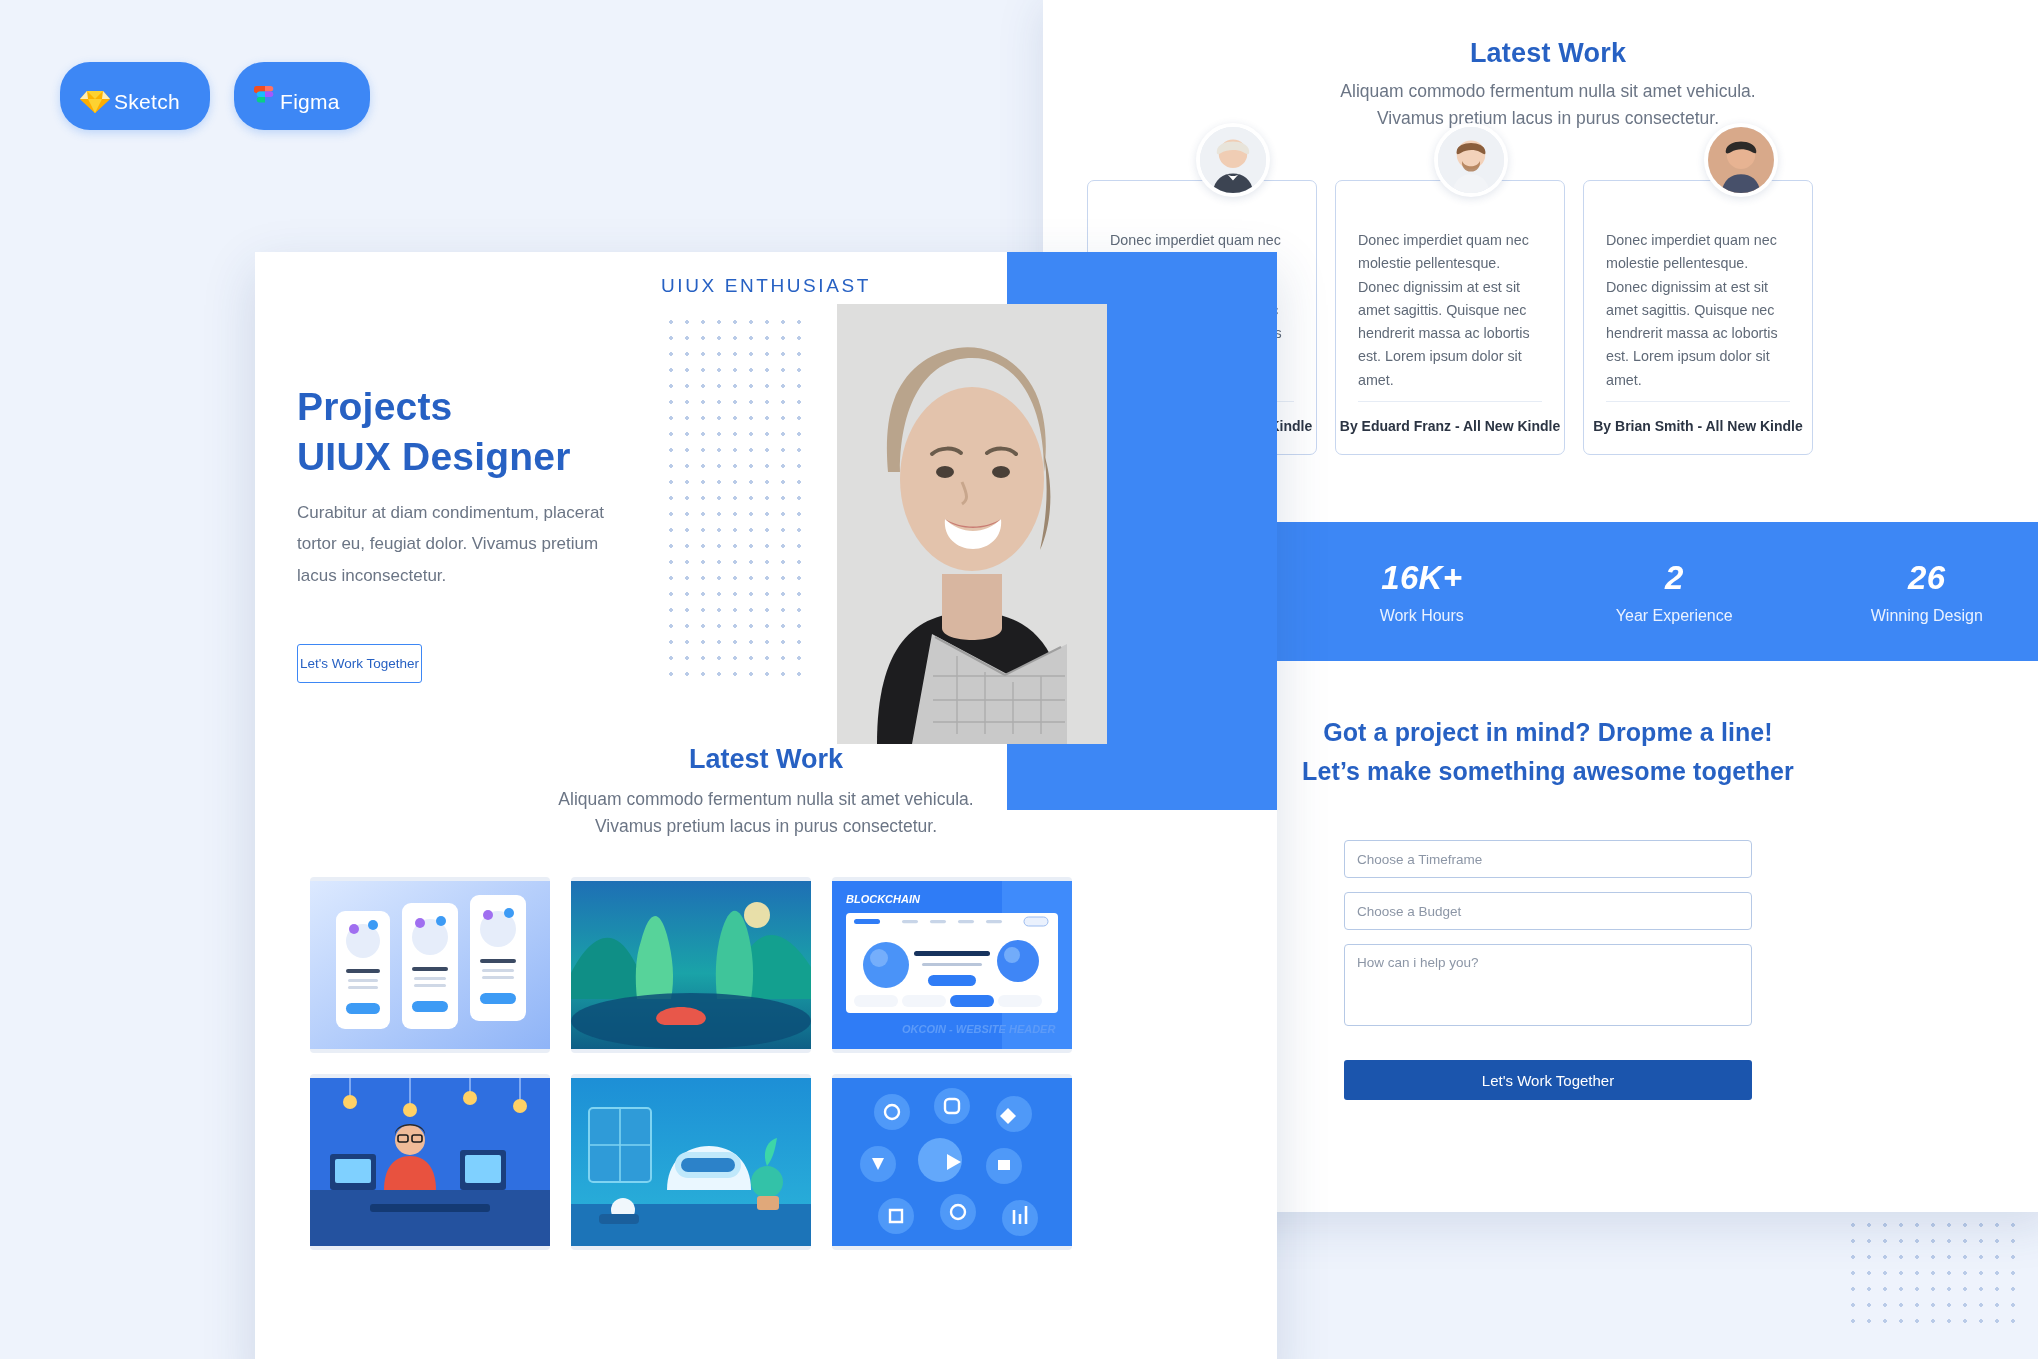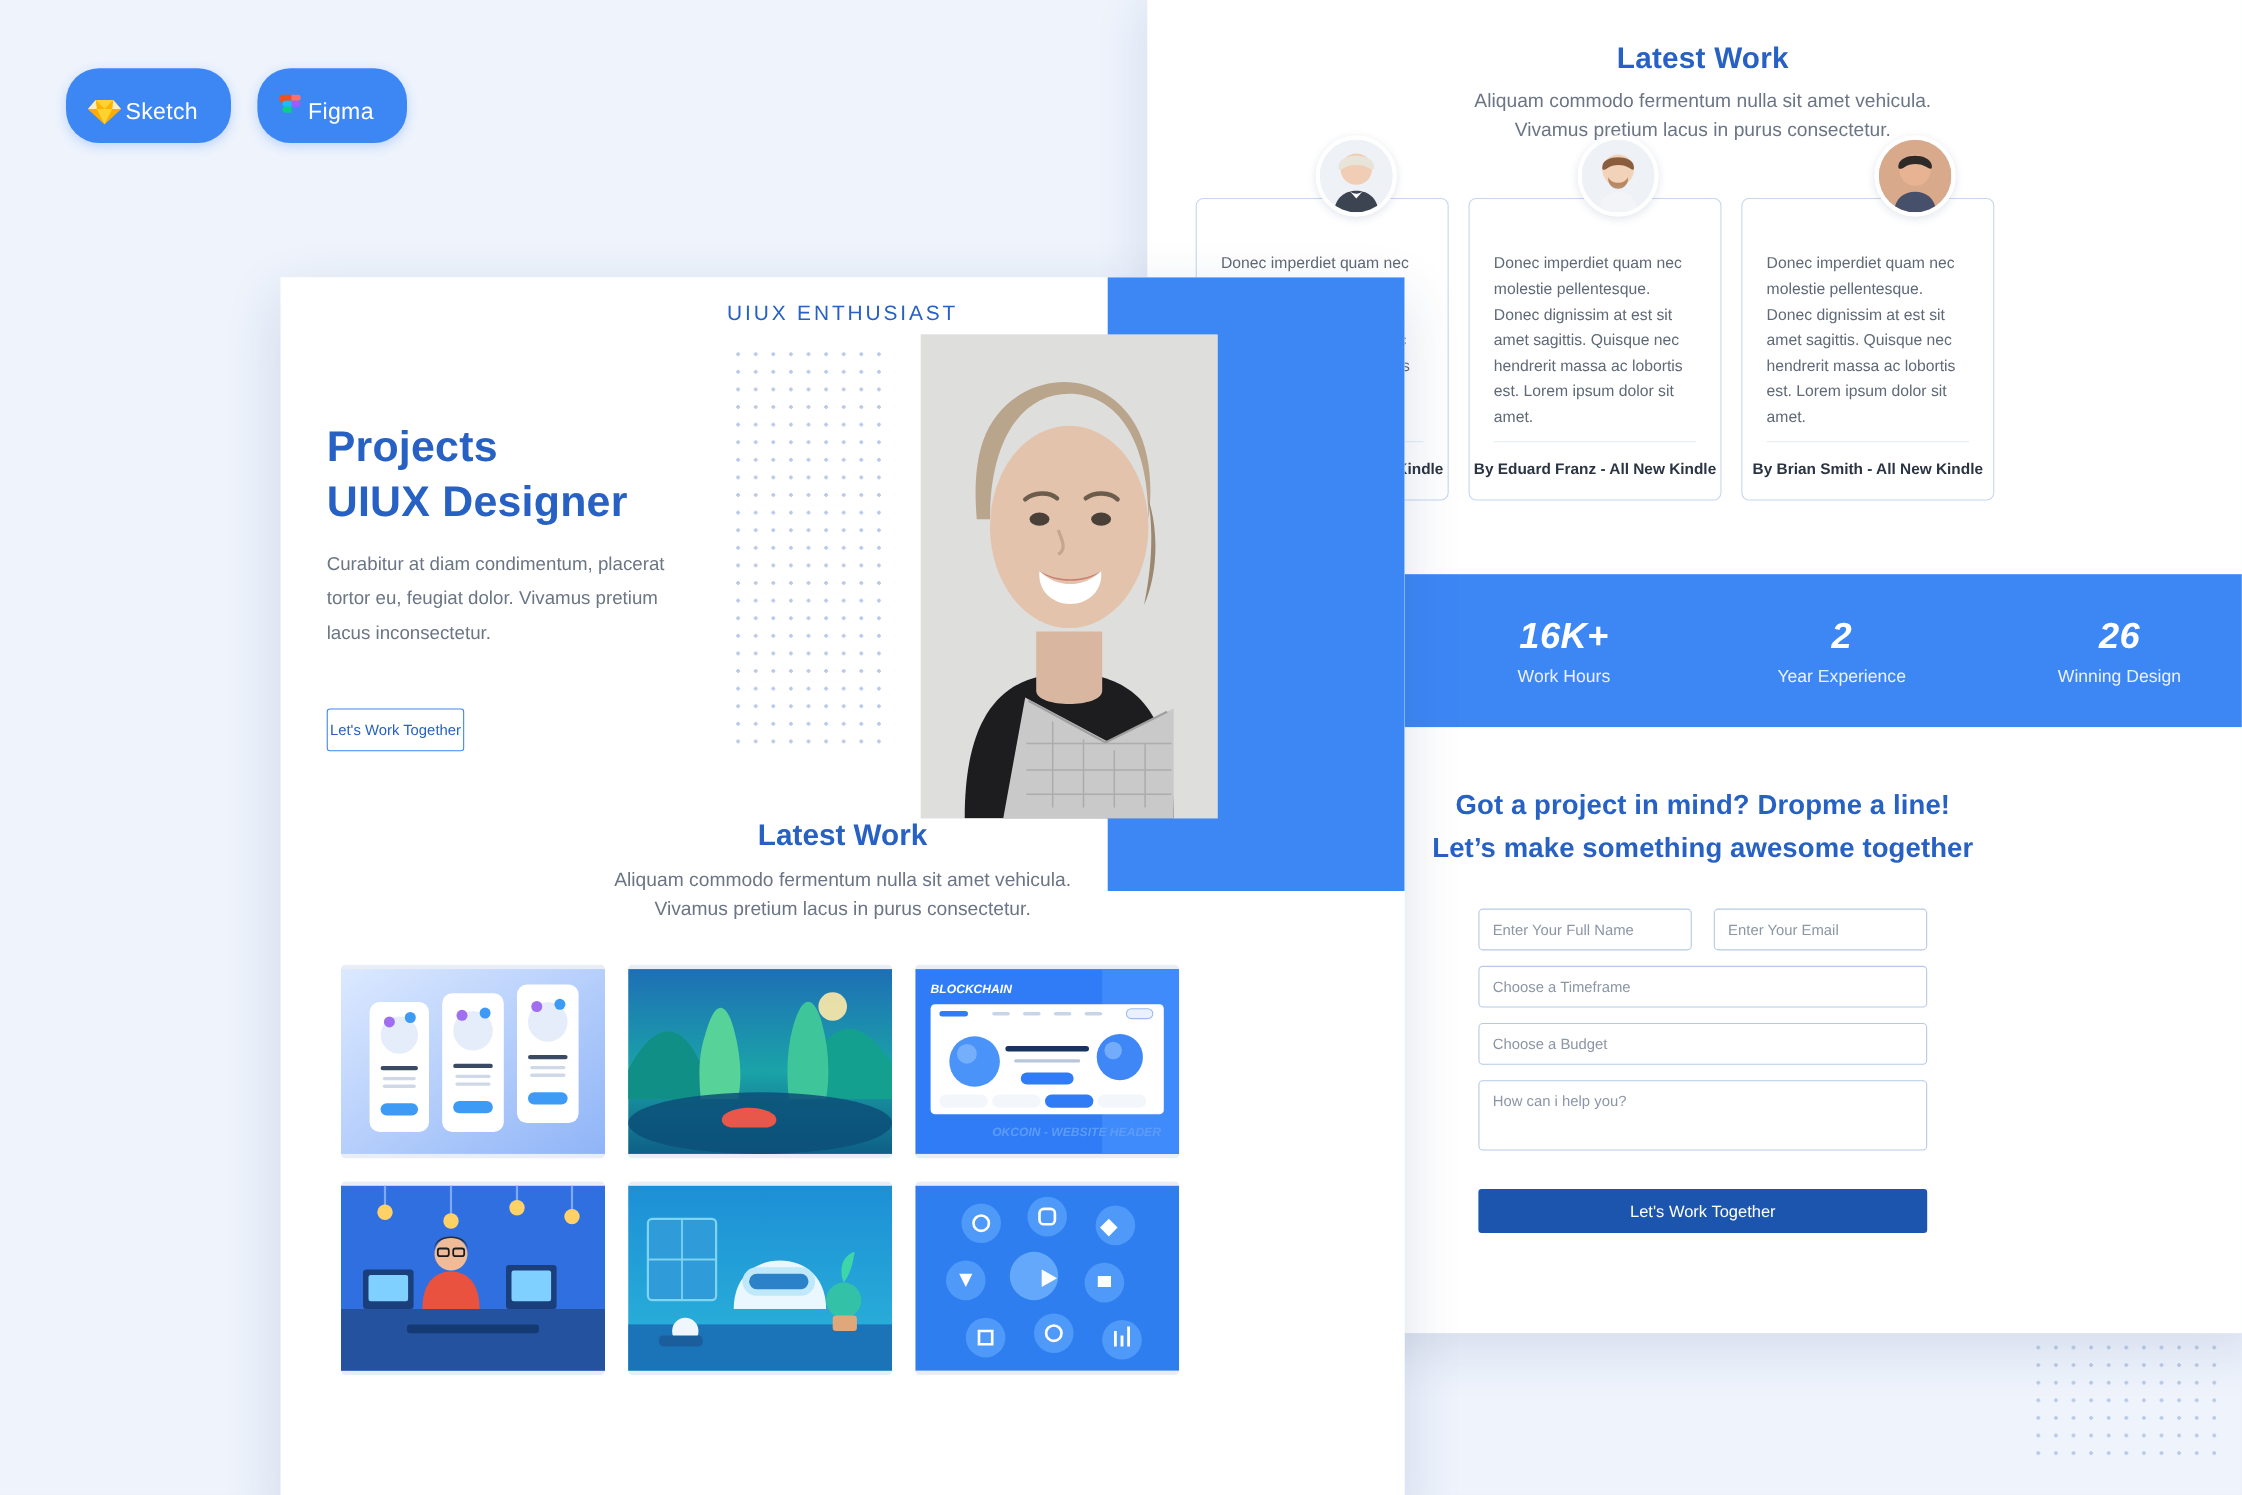--- a/index.html
+++ b/index.html
@@ -89,21 +89,21 @@
   .form { width: 408px; margin: 40px auto 0 auto; }
   .row { display: flex; gap: 20px; }
   .fi {
     width: 100%; height: 38px; border: 1px solid #b6c9e6; border-radius: 4px;
     background: #fff; padding: 0 12px; font-size: 13.5px; color: #6b7586;
     font-family: "Liberation Sans", sans-serif; outline: none;
   }
   .fi::placeholder { color: #8c96a6; }
   .mt { margin-top: 14px; }
   .ta {
-    width: 100%; height: 64px; border: 1px solid #b6c9e6; border-radius: 4px;
+    width: 100%; height: 82px; border: 1px solid #b6c9e6; border-radius: 4px;
     background:#fff; padding: 10px 12px; font-size: 13.5px; color: #6b7586; resize: none;
     font-family: "Liberation Sans", sans-serif; outline: none;
   }
   .ta::placeholder { color: #8c96a6; }
   .submit {
     width: 100%; height: 40px; margin-top: 30px; border: 0; border-radius: 3px;
     background: #1b55ad; color: #fff; font-size: 15px; cursor: pointer;
     font-family: "Liberation Sans", sans-serif;
   }
 
@@ -235,24 +235,20 @@
           <div class="num">26</div>
           <div class="lbl">Winning Design</div>
         </div>
       </div>
 
       <div class="contact">
         <div class="c-h1">Got a project in mind? Dropme a line!</div>
         <div class="c-h2">Let’s make something awesome together</div>
 
         <div class="form">
-          <div class="row">
-            <input class="fi" type="text" placeholder="Enter Your Full Name" style="">
-            <input class="fi" type="text" placeholder="Enter Your Email" style="">
-          </div>
           <input class="fi mt" type="text" placeholder="Choose a Timeframe" style="">
           <input class="fi mt" type="text" placeholder="Choose a Budget" style="">
           <textarea class="ta mt" placeholder="How can i help you?" style=""></textarea>
           <button class="submit">Let's Work Together</button>
         </div>
       </div>
 
     </div>
   </div>
 

